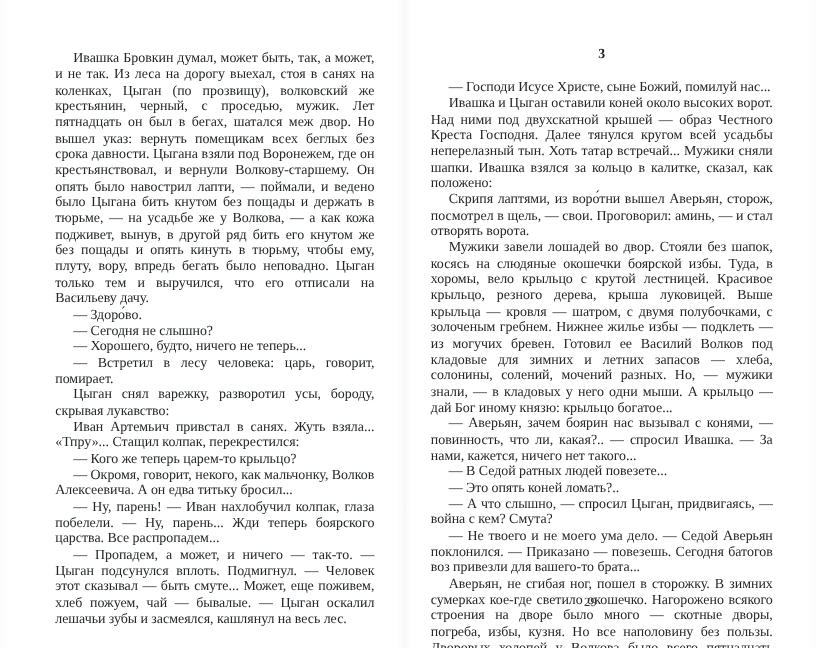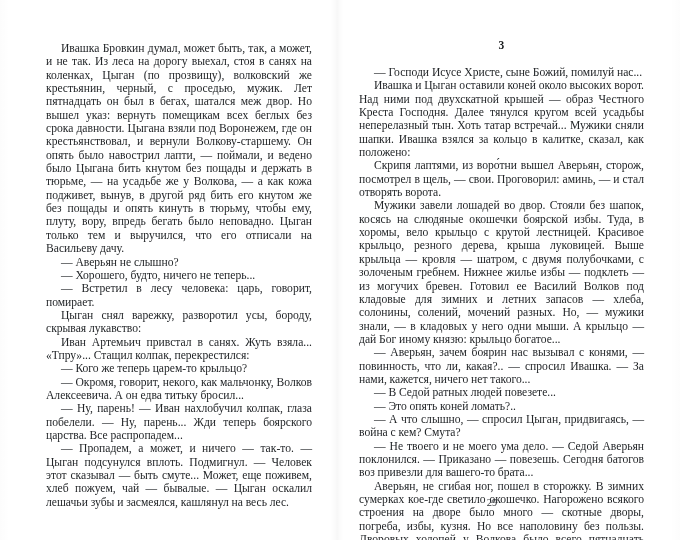--- a/index.html
+++ b/index.html
@@ -117,21 +117,22 @@
 
 <div id="spread">
 
   <div id="gutter"></div>
 
   <div class="page" id="page-left">
     <div class="edge-tint left"></div>
     <div class="page-inner">
       <div class="body-text" id="left-body">
           <p class="para">Ивашка Бровкин думал, может быть, так, а может, и не так. Из леса на дорогу выехал, стоя в санях на коленках, Цыган (по прозвищу), волковский же крестьянин, черный, с проседью, мужик. Лет пятнадцать он был в бегах, шатался меж двор. Но вышел указ: вернуть помещикам всех беглых без срока давности. Цыгана взяли под Воронежем, где он крестьянствовал, и вернули Волкову-старшему. Он опять было навострил лапти, — поймали, и ведено было Цыгана бить кнутом без пощады и держать в тюрьме, — на усадьбе же у Волкова, — а как кожа подживет, вынув, в другой ряд бить его кнутом же без пощады и опять кинуть в тюрьму, чтобы ему, плуту, вору, впредь бегать было неповадно. Цыган только тем и выручился, что его отписали на Васильеву дачу.</p>
-          <p class="para dialogue">— Аверьян не слышно?</p>
+          <p class="para dialogue">— Здоро́во.</p>
+          <p class="para dialogue">— Сегодня не слышно?</p>
           <p class="para dialogue">— Хорошего, будто, ничего не теперь...</p>
           <p class="para dialogue">— Встретил в лесу человека: царь, говорит, помирает.</p>
           <p class="para">Цыган снял варежку, разворотил усы, бороду, скрывая лукавство:</p>
           <p class="para">Иван Артемьич привстал в санях. Жуть взяла... «Тпру»... Стащил колпак, перекрестился:</p>
           <p class="para dialogue">— Кого же теперь царем-то крыльцо?</p>
           <p class="para dialogue">— Окромя, говорит, некого, как мальчонку, Волков Алексеевича. А он едва титьку бросил...</p>
           <p class="para dialogue">— Ну, парень! — Иван нахлобучил колпак, глаза побелели. — Ну, парень... Жди теперь боярского царства. Все распропадем...</p>
           <p class="para dialogue">— Пропадем, а может, и ничего — так-то. — Цыган подсунулся вплоть. Подмигнул. — Человек этот сказывал — быть смуте... Может, еще поживем, хлеб пожуем, чай — бывалые. — Цыган оскалил лешачьи зубы и засмеялся, кашлянул на весь лес.</p>
         </div>
     </div>

